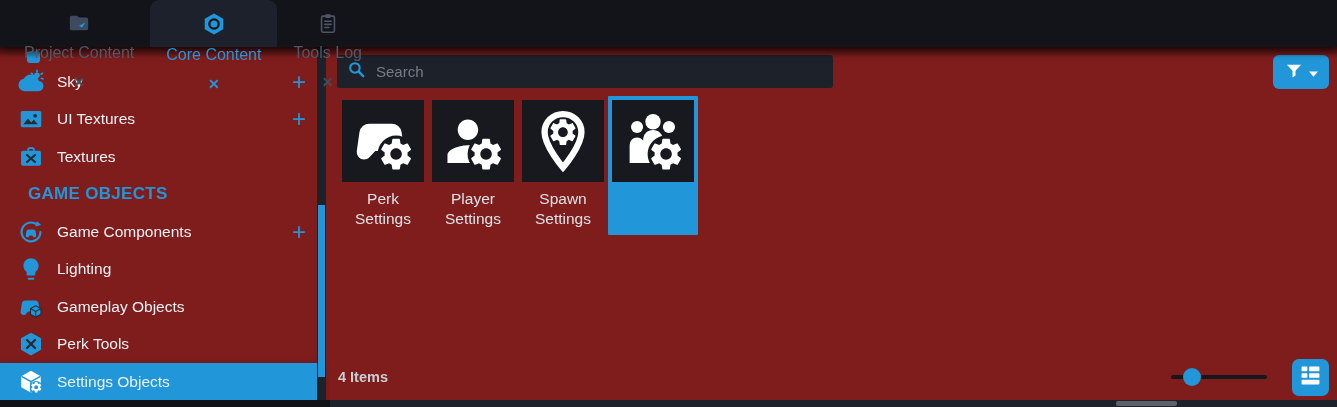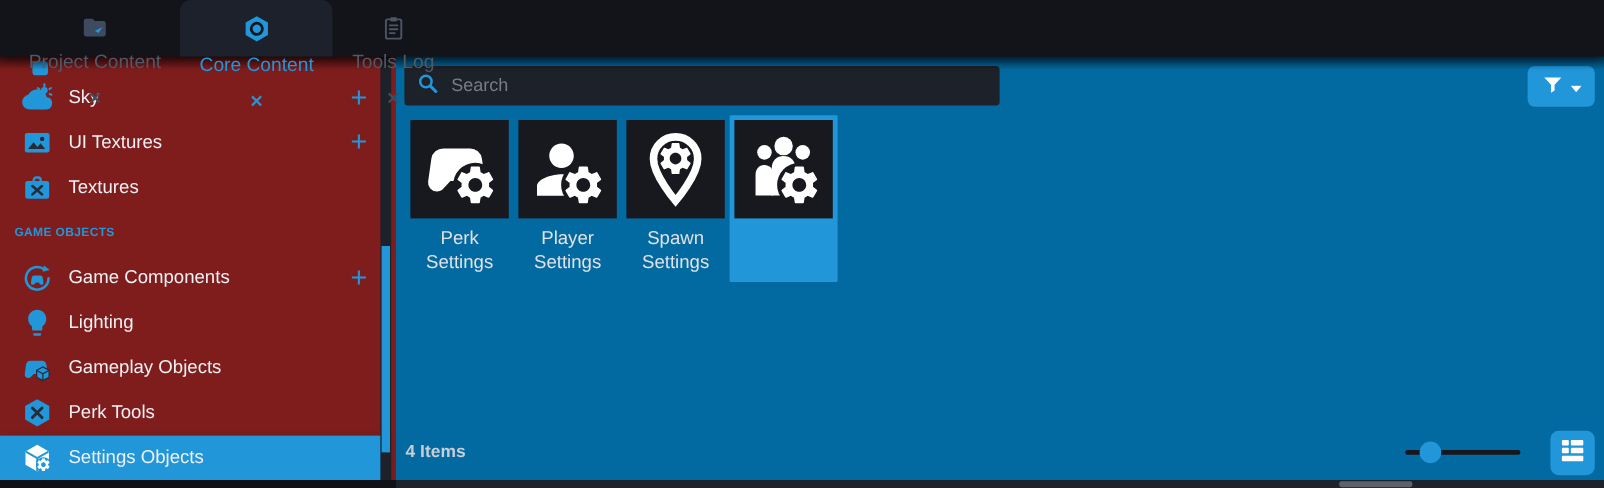--- a/index.html
+++ b/index.html
@@ -27,26 +27,26 @@
   
   .sidebar{position:relative;width:330px;height:353px;background:#7f1d1d;flex:none;overflow:hidden;}
   .partial-item{position:relative;height:16px;overflow:hidden;}
   .partial-blob{position:absolute;left:27px;top:4px;width:13px;height:12px;background:#2196d9;border-radius:3px;}
   .srow{position:relative;height:37.5px;display:flex;align-items:center;padding-left:18px;color:#eef0f3;font-size:15.5px;cursor:pointer;}
   .srow .sicon{width:26px;height:26px;margin-right:13px;flex:none;}
   .srow .sicon svg{display:block;width:26px;height:26px;}
   .srow .add-btn{position:absolute;right:24px;top:50%;transform:translateY(-50%);
     color:#2196d9;font-size:24px;font-weight:500;line-height:1;cursor:pointer;}
   .srow.selected{background:#2196d9;width:322px;box-shadow:0 4px 8px rgba(0,0,0,.5);z-index:2;}
-  .sheader{height:37.5px;display:flex;align-items:center;padding-left:12px;color:#2196d9;
-    font-size:10px;font-weight:bold;letter-spacing:.3px;}
+  .sheader{height:37.5px;display:flex;align-items:center;padding-left:28px;color:#2196d9;
+    font-size:17px;font-weight:bold;letter-spacing:.3px;}
   .v-scrollbar{position:absolute;top:0;right:4px;width:9px;height:353px;background:#1d212a;z-index:3;}
   .v-thumb{position:absolute;left:1px;top:158px;width:7px;height:172px;background:#2196d9;}
   
-  .main{position:relative;flex:1;height:353px;background:#0369a1;}
+  .main{position:relative;flex:1;height:353px;background:#7f1d1d;}
   .toolbar{position:relative;height:49px;}
   .searchbox{position:absolute;left:7px;top:8px;width:496px;height:33px;background:#1d212a;
     border-radius:3px;display:flex;align-items:center;padding:0 10px;}
   .searchbox svg{flex:none;margin-right:8px;}
   .searchbox input{flex:1;background:transparent;border:none;outline:none;color:#cfd4da;
     font-size:15px;font-family:"Liberation Sans",sans-serif;}
   .searchbox input::placeholder{color:#767d88;}
   .filter-btn{position:absolute;right:8px;top:8px;width:56px;height:34px;background:#2196d9;
     border:none;border-radius:6px;display:flex;align-items:center;justify-content:center;gap:6px;cursor:pointer;}
   

